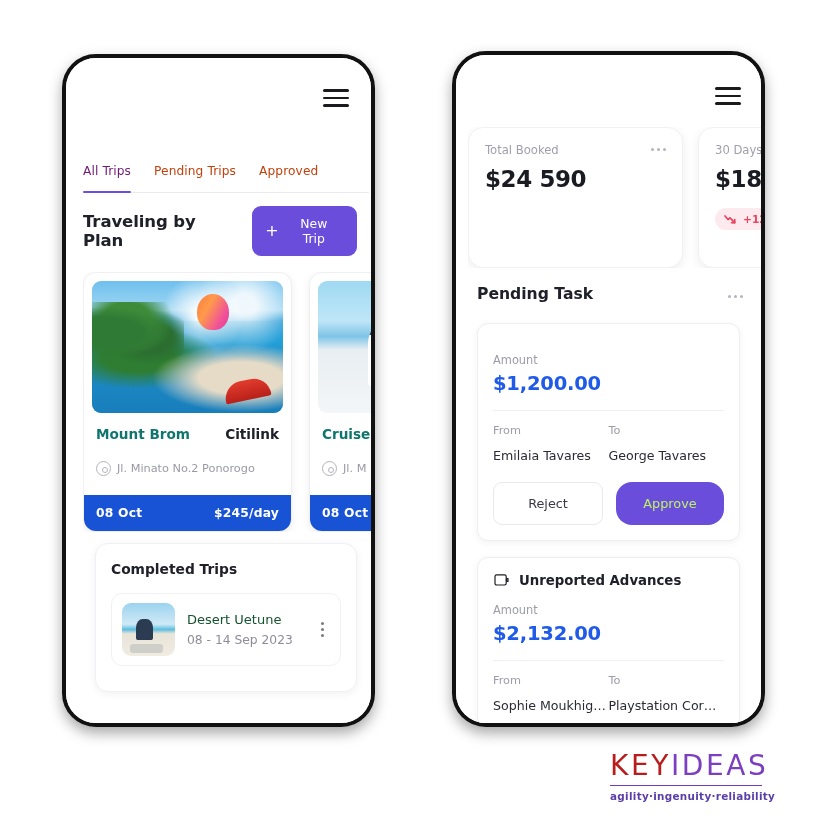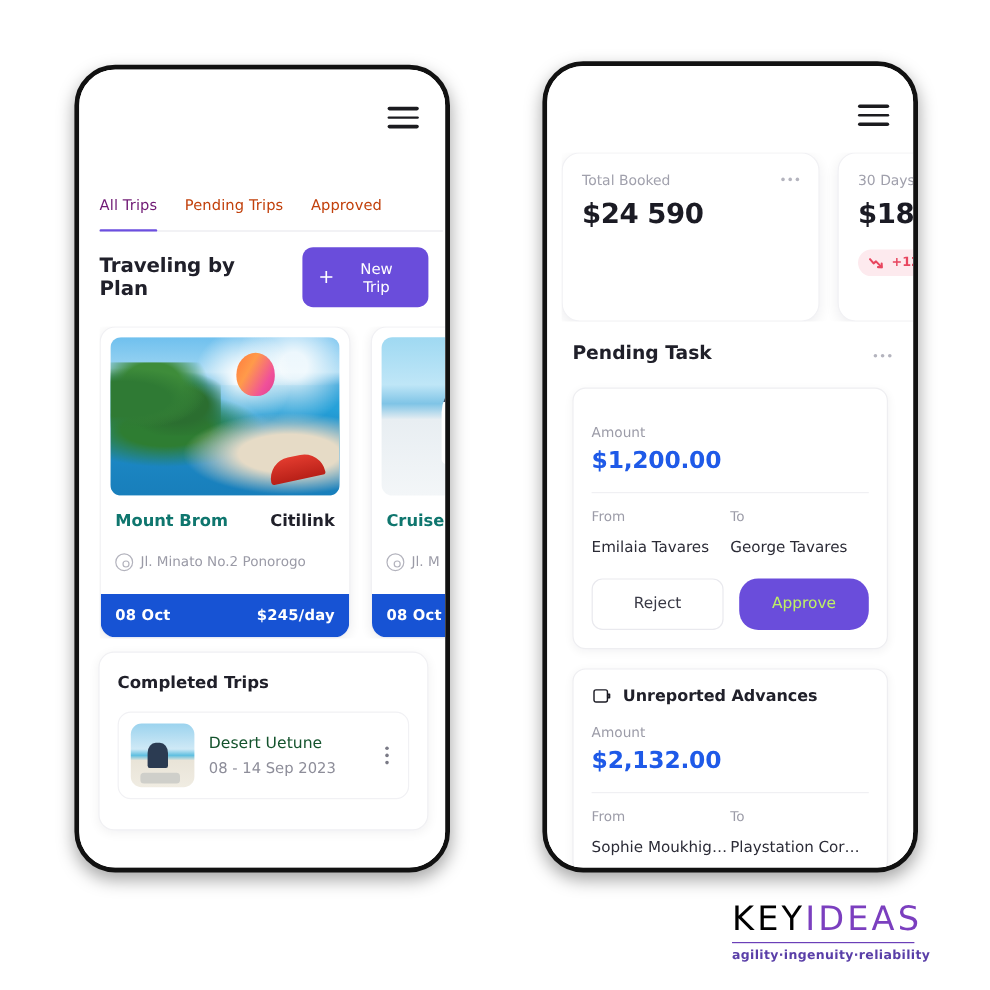--- a/index.html
+++ b/index.html
@@ -252,21 +252,21 @@
     align-items: center;
     justify-content: space-between;
     font-size: 12.3px;
     font-weight: 600;
     letter-spacing: .2px;
   }
 
   
   .completed-card {
     position: absolute;
-    left: 16px;
+    left: 29px;
     right: 14px;
     top: 485px;
     background: #fff;
     border: 1px solid #f0f0f3;
     border-radius: 13px;
     box-shadow: 0 2px 9px rgba(20,20,40,0.06);
     padding: 17px 15px 25px 15px;
   }
   .completed-title {
     font-size: 13.8px;
@@ -482,21 +482,21 @@
     text-align: center;
   }
   .logo-word {
     font-size: 28px;
     letter-spacing: 2.6px;
     font-weight: 400;
     font-family: "DejaVu Sans", "Liberation Sans", sans-serif;
     line-height: 1;
     white-space: nowrap;
   }
-  .logo-key { color: #000000; }
+  .logo-key { color: #b91c1c; }
   .logo-ideas { color: #7b3fbf; }
   .logo-rule {
     height: 1.3px;
     background: #6b3fb8;
     margin: 5px 0 4px 0;
   }
   .logo-tag {
     font-size: 10.4px;
     color: #5a3fa8;
     letter-spacing: .3px;

